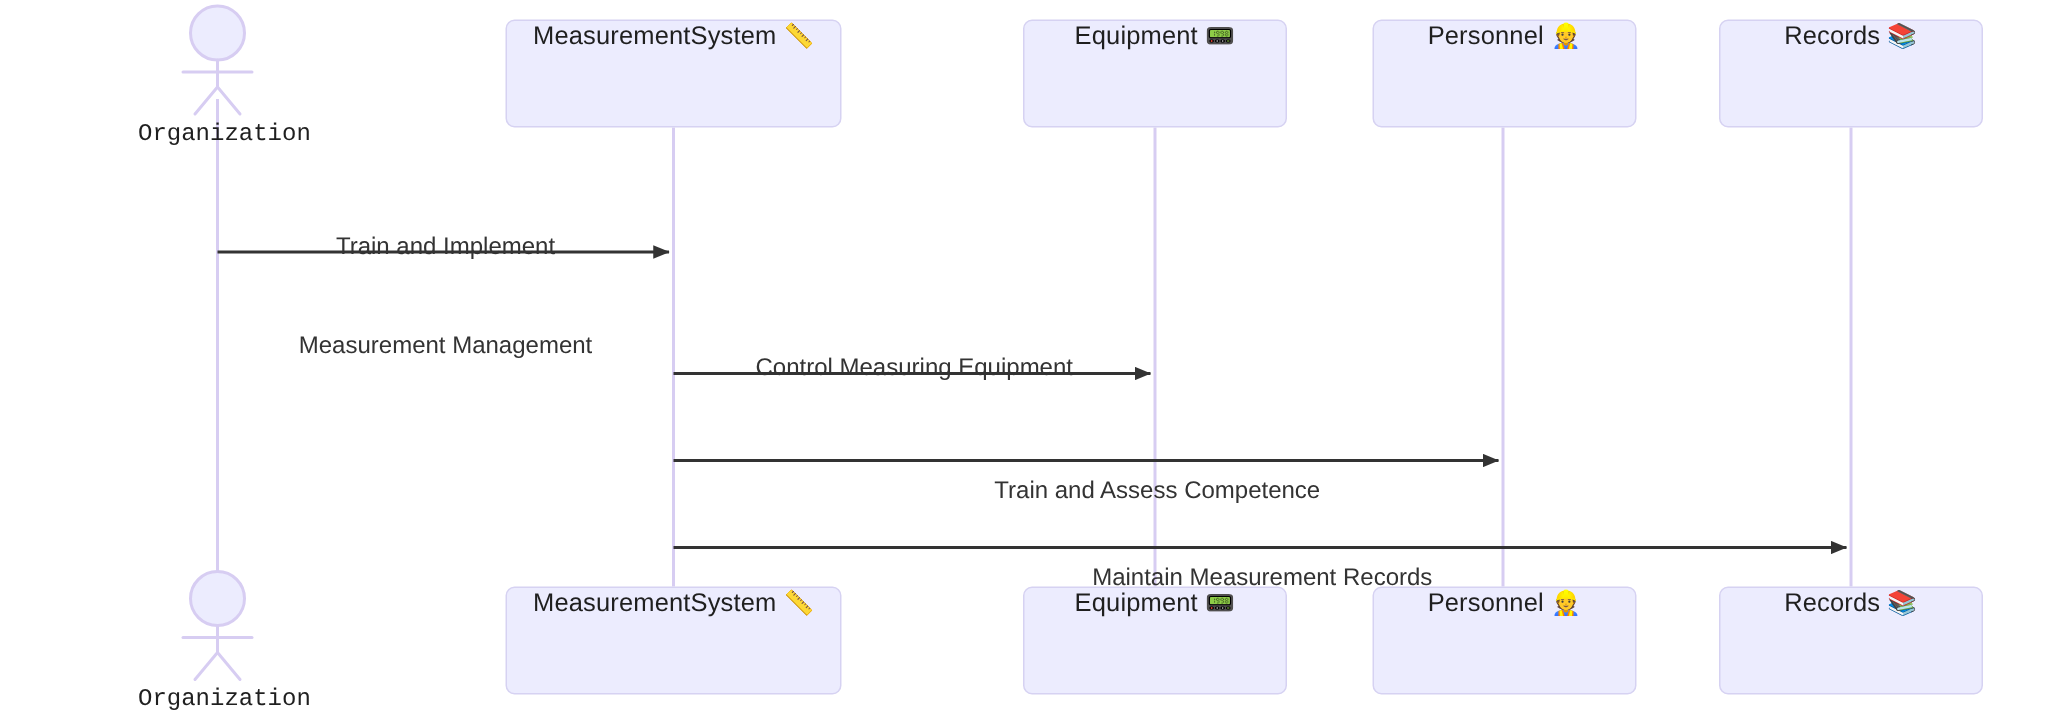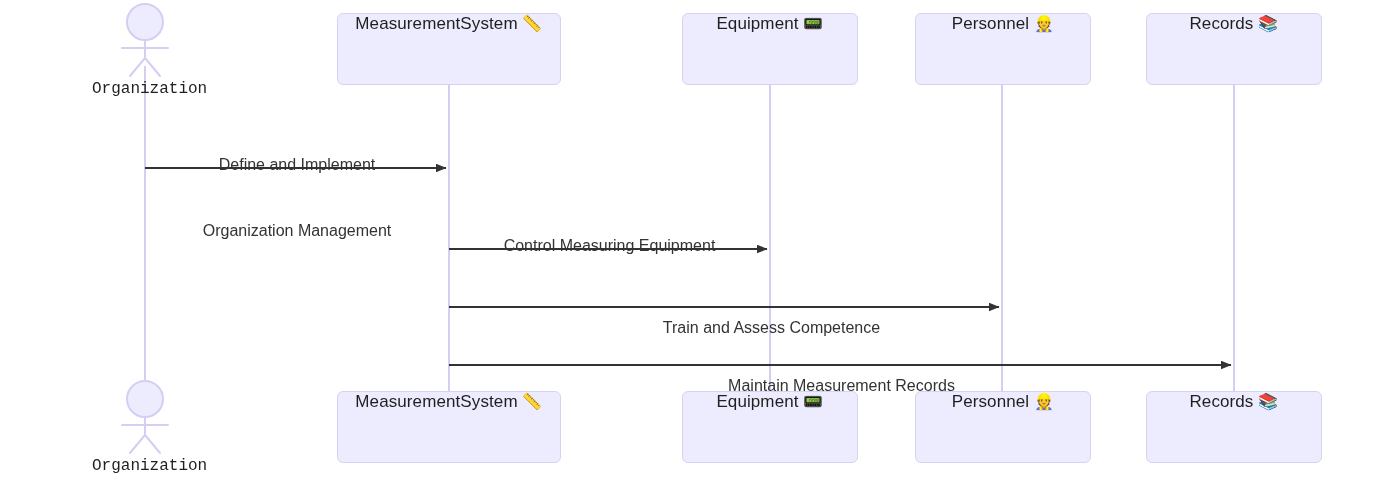--- a/index.html
+++ b/index.html
@@ -156,22 +156,22 @@
     </span>
   </div>
 
   <div class="participant-box" style="left:1146px; top:391px; width:176px; height:72px;">
     <span class="participant-label">
       <span>Records</span><span class="emoji">📚</span>
     </span>
   </div>
 
   <div class="message-label" style="left:147px; top:110px; width:300px;">
-    <div>Define and Implement</div>
-    <div>Organization Management</div>
+    <div>Train and Implement</div>
+    <div>Measurement Management</div>
   </div>
 
   <div class="message-label" style="left:451px; top:191px; width:317px;">
     <div>Control Measuring Equipment</div>
   </div>
 
   <div class="message-label" style="left:451px; top:273px; width:641px;">
     <div>Train and Assess Competence</div>
   </div>
 

